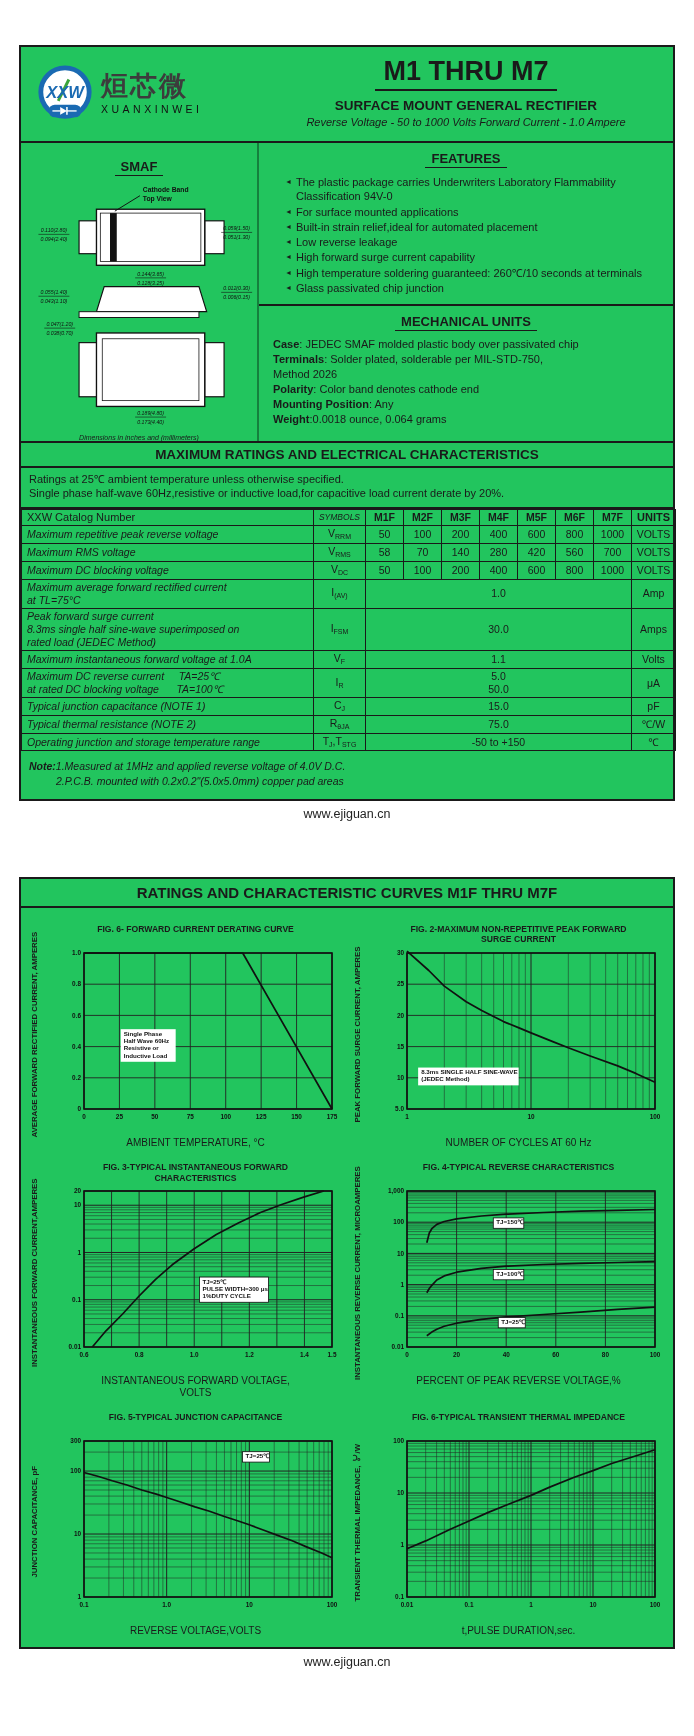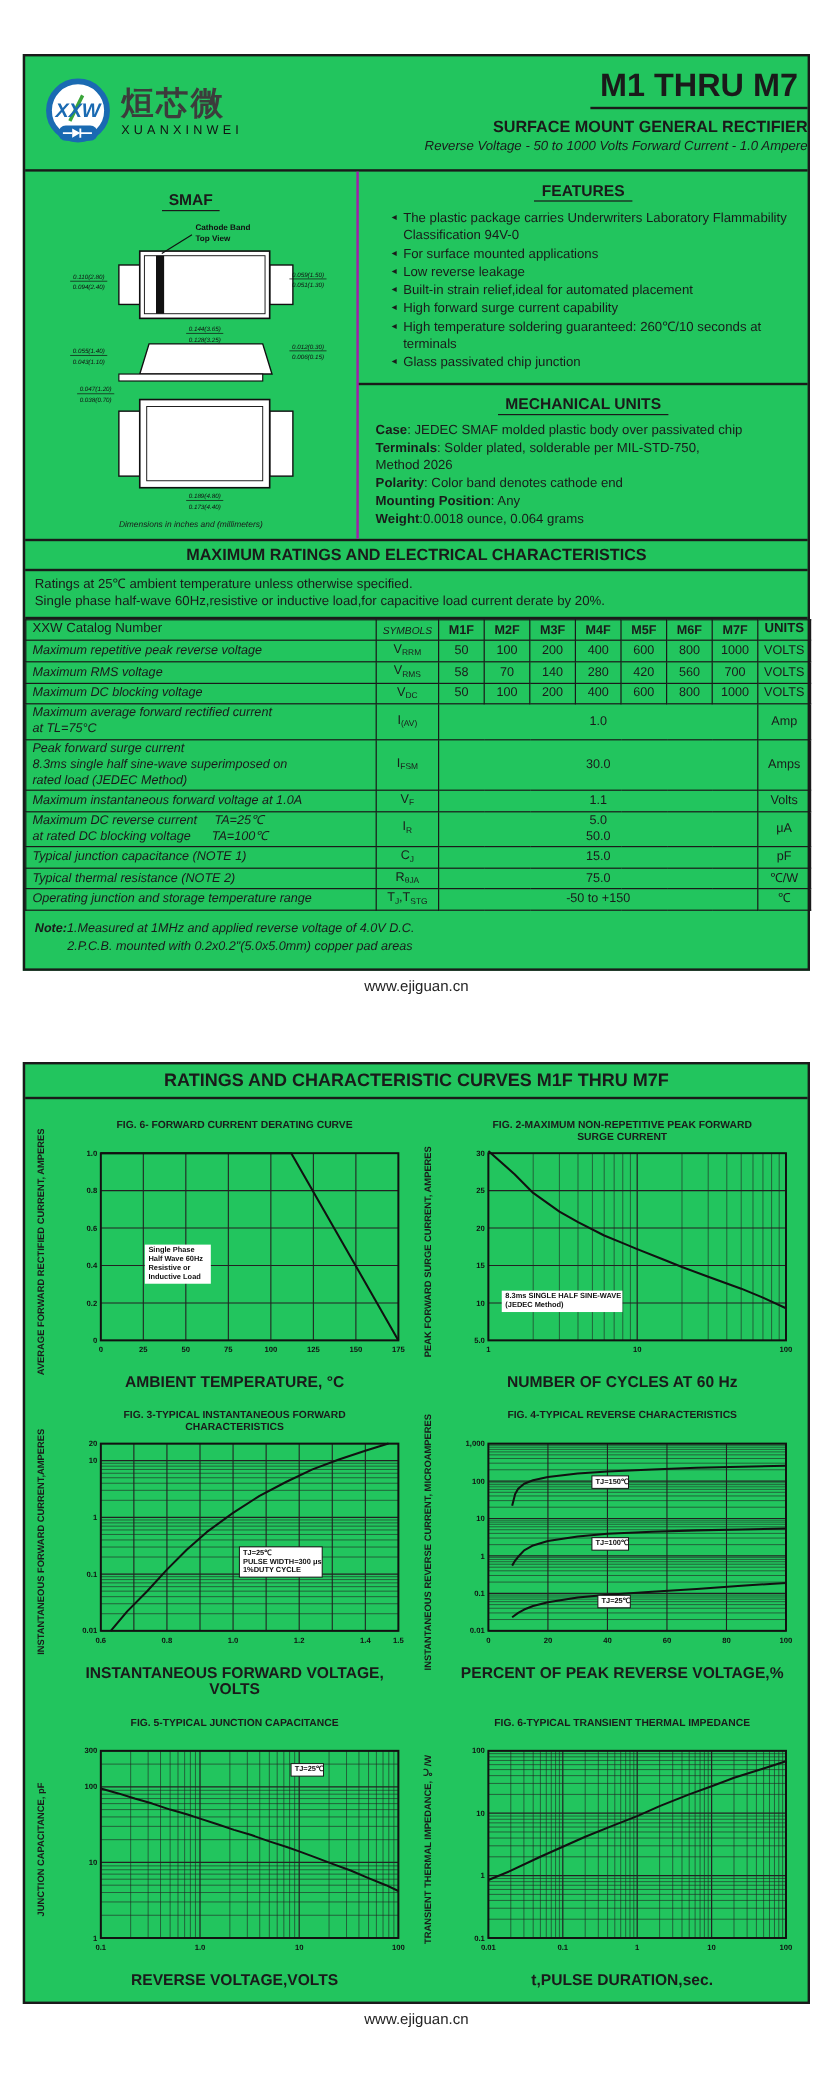--- a/index.html
+++ b/index.html
@@ -7,27 +7,27 @@
   .sheet{width:652px;margin:0 auto;border:2px solid #1a1a1a;background:#22c55e;}
   .sheet1{margin-top:45px;}
   .sheet2{margin-top:56px;}
   .site{width:652px;margin:6px auto 0 auto;text-align:center;font-size:12.5px;color:#222;}
   
   .hdr{display:flex;border-bottom:2px solid #1a1a1a;height:94px;}
   .logo-wrap{width:238px;display:flex;align-items:center;padding-left:14px;box-sizing:border-box;}
   .logo-txt{margin-left:6px;}
   .logo-cn{font-size:27px;font-weight:bold;color:#3c3c3c;letter-spacing:2px;line-height:1;}
   .logo-py{font-size:10.5px;letter-spacing:3.5px;color:#111;margin-top:3px;}
-  .hdr-right{flex:1;text-align:right;padding-top:10px;}
+  .hdr-right{flex:1;text-align:center;padding-top:10px;}
   .doc-title{display:inline-block;font-size:27px;font-weight:bold;border-bottom:2px solid #1a1a1a;padding:0 8px 2px 8px;line-height:1.1;}
   .doc-sub{font-size:13.5px;font-weight:bold;margin-top:7px;}
   .doc-sub2{font-size:11px;font-style:italic;margin-top:3px;}
   
   .cols{display:flex;}
-  .col-left{width:278px;border-right:2px solid #a21caf;box-sizing:border-box;text-align:center;padding-top:8px;}
+  .col-left{width:238px;border-right:2px solid #15803d;box-sizing:border-box;text-align:center;padding-top:8px;}
   .col-right{flex:1;}
   .sec-head{font-size:13px;font-weight:bold;text-align:center;margin:8px 0 4px 0;}
   .sec-head span{border-bottom:1.5px solid #1a1a1a;padding:0 6px 1px 6px;}
   .feat-list{padding:4px 12px 8px 26px;border-bottom:2px solid #1a1a1a;}
   .feat{font-size:11px;line-height:1.3;display:flex;margin:1px 0;text-align:left;}
   .feat .arrow{font-size:7px;margin:2px 4px 0 0;flex:none;}
   .mech{padding:4px 12px 8px 14px;font-size:11px;line-height:1.35;text-align:left;}
   .mech div{margin:0;}
   .smaf-foot{font-size:7px;font-style:italic;margin-top:6px;}
   
@@ -44,21 +44,21 @@
   table.ratings td .sub{font-size:7px;vertical-align:-2px;}
   .tbl-note{font-size:10.5px;padding:8px 8px 10px 8px;line-height:1.4;font-style:italic;}
   .tbl-note .ind{padding-left:27px;}
   
   .p2-head{border-bottom:2px solid #1a1a1a;font-size:15px;font-weight:bold;text-align:center;padding:5px 0;}
   .fig-grid{display:grid;grid-template-columns:1fr 1fr;row-gap:10px;column-gap:2px;padding:12px 4px 10px 4px;}
   .fig{display:flex;}
   .ylab{width:20px;flex:none;display:flex;align-items:center;justify-content:center;writing-mode:vertical-rl;transform:rotate(180deg);font-size:7.8px;font-weight:bold;text-align:center;line-height:1.15;max-height:230px;}
   .fmain{flex:1;}
   .ftitle{font-size:8.6px;font-weight:bold;text-align:center;white-space:pre-line;min-height:22px;line-height:1.2;padding-top:4px;}
-  .fxlab{font-size:13px;font-weight:bold;text-align:center;white-space:pre-line;line-height:1.15;margin-top:1px;}
+  .fxlab{font-size:10px;font-weight:normal;text-align:center;white-space:pre-line;line-height:1.15;margin-top:1px;}
   svg.plot{display:block;margin:0 auto;}
 </style>
 </head>
 <body>
 
 <div class="sheet sheet1">
 
   <div class="hdr">
     <div class="logo-wrap">
       <svg width="60" height="60" viewBox="0 0 62 62">
@@ -151,25 +151,25 @@
           <div class="feat">
             <span class="arrow">◄</span>
             <span>The plastic package carries Underwriters Laboratory Flammability Classification 94V-0</span>
           </div>
           <div class="feat">
             <span class="arrow">◄</span>
             <span>For surface mounted applications</span>
           </div>
           <div class="feat">
             <span class="arrow">◄</span>
-            <span>Low reverse leakage</span>
+            <span>Built-in strain relief,ideal for automated placement</span>
           </div>
           <div class="feat">
             <span class="arrow">◄</span>
-            <span>Built-in strain relief,ideal for automated placement</span>
+            <span>Low reverse leakage</span>
           </div>
           <div class="feat">
             <span class="arrow">◄</span>
             <span>High forward surge current capability</span>
           </div>
           <div class="feat">
             <span class="arrow">◄</span>
             <span>High temperature soldering guaranteed: 260℃/10 seconds at terminals</span>
           </div>
           <div class="feat">

